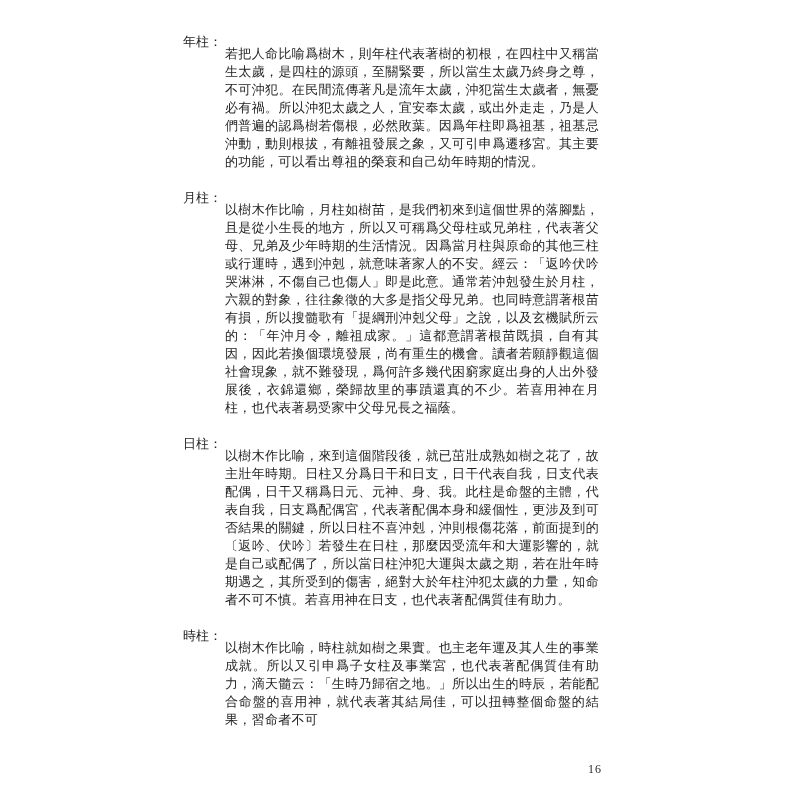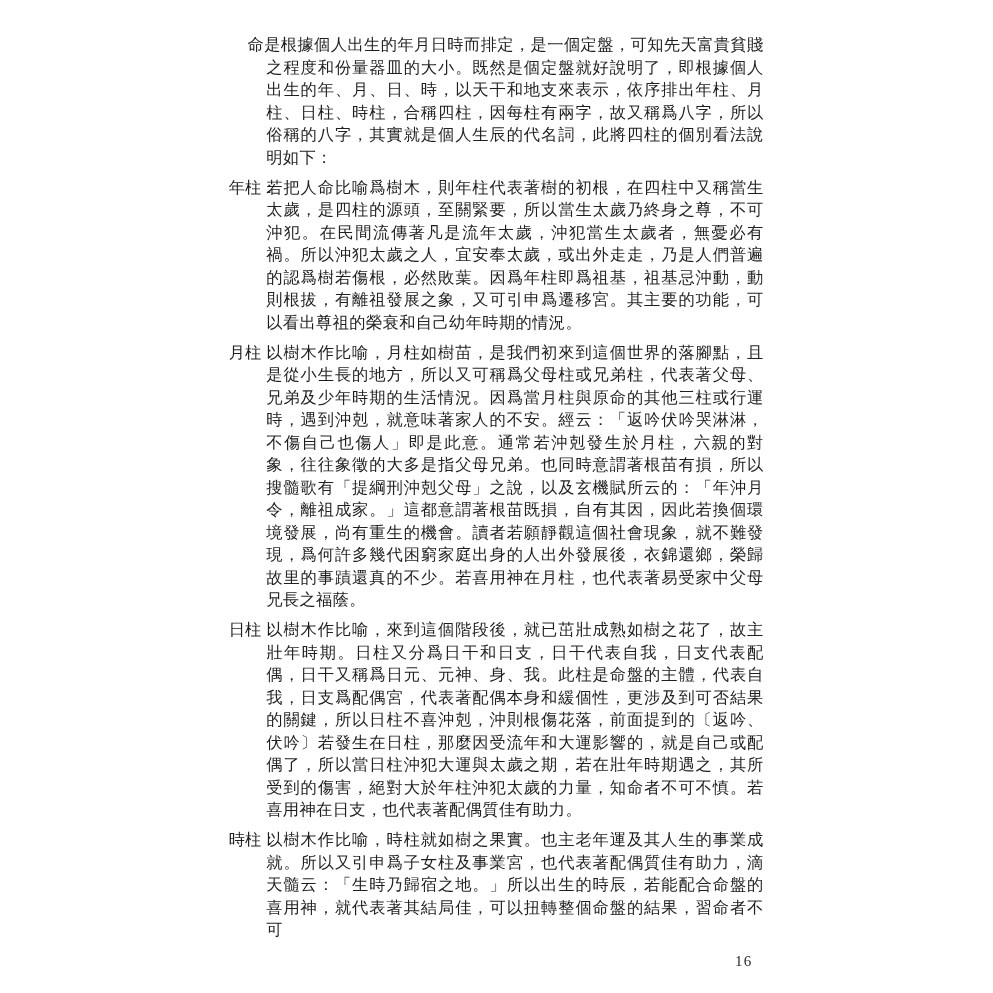--- a/index.html
+++ b/index.html
@@ -37,39 +37,38 @@
   }
   .section-label {
     flex: 0 0 30px;
     width: 30px;
     white-space: nowrap;
     letter-spacing: 0;
   }
   .section-text {
     flex: 1 1 auto;
     text-align: justify;
-    margin: 0;
+    margin: 12px;
   }
   .page-number {
     position: absolute;
     left: 588px;
     top: 762px;
     font-size: 12px;
     letter-spacing: 1px;
     color: #2a2a2a;
   }
 </style>
 </head>
 <body>
 
 <div class="page">
 
   <div class="text-body">
 
-    <p class="intro">命是根據個人出生的年月日時而排定，是一個定盤，可知先天富貴貧賤之程度和份量器皿的大小。既然是個定盤就好說明了，即根據個人出生的年、月、日、時，以天干和地支來表示，依序排出年柱、月柱、日柱、時柱，合稱四柱，因每柱有兩字，故又稱爲八字，所以俗稱的八字，其實就是個人生辰的代名詞，此將四柱的個別看法說明如下：</p>
 
     <div class="section">
       <div class="section-label">年柱：</div>
       <p class="section-text">若把人命比喻爲樹木，則年柱代表著樹的初根，在四柱中又稱當生太歲，是四柱的源頭，至關緊要，所以當生太歲乃終身之尊，不可沖犯。在民間流傳著凡是流年太歲，沖犯當生太歲者，無憂必有禍。所以沖犯太歲之人，宜安奉太歲，或出外走走，乃是人們普遍的認爲樹若傷根，必然敗葉。因爲年柱即爲祖基，祖基忌沖動，動則根拔，有離祖發展之象，又可引申爲遷移宮。其主要的功能，可以看出尊祖的榮衰和自己幼年時期的情況。</p>
     </div>
 
     <div class="section">
       <div class="section-label">月柱：</div>
       <p class="section-text">以樹木作比喻，月柱如樹苗，是我們初來到這個世界的落腳點，且是從小生長的地方，所以又可稱爲父母柱或兄弟柱，代表著父母、兄弟及少年時期的生活情況。因爲當月柱與原命的其他三柱或行運時，遇到沖剋，就意味著家人的不安。經云：「返吟伏吟哭淋淋，不傷自己也傷人」即是此意。通常若沖剋發生於月柱，六親的對象，往往象徵的大多是指父母兄弟。也同時意謂著根苗有損，所以搜髓歌有「提綱刑沖剋父母」之說，以及玄機賦所云的：「年沖月令，離祖成家。」這都意謂著根苗既損，自有其因，因此若換個環境發展，尚有重生的機會。讀者若願靜觀這個社會現象，就不難發現，爲何許多幾代困窮家庭出身的人出外發展後，衣錦還鄉，榮歸故里的事蹟還真的不少。若喜用神在月柱，也代表著易受家中父母兄長之福蔭。</p>
     </div>

